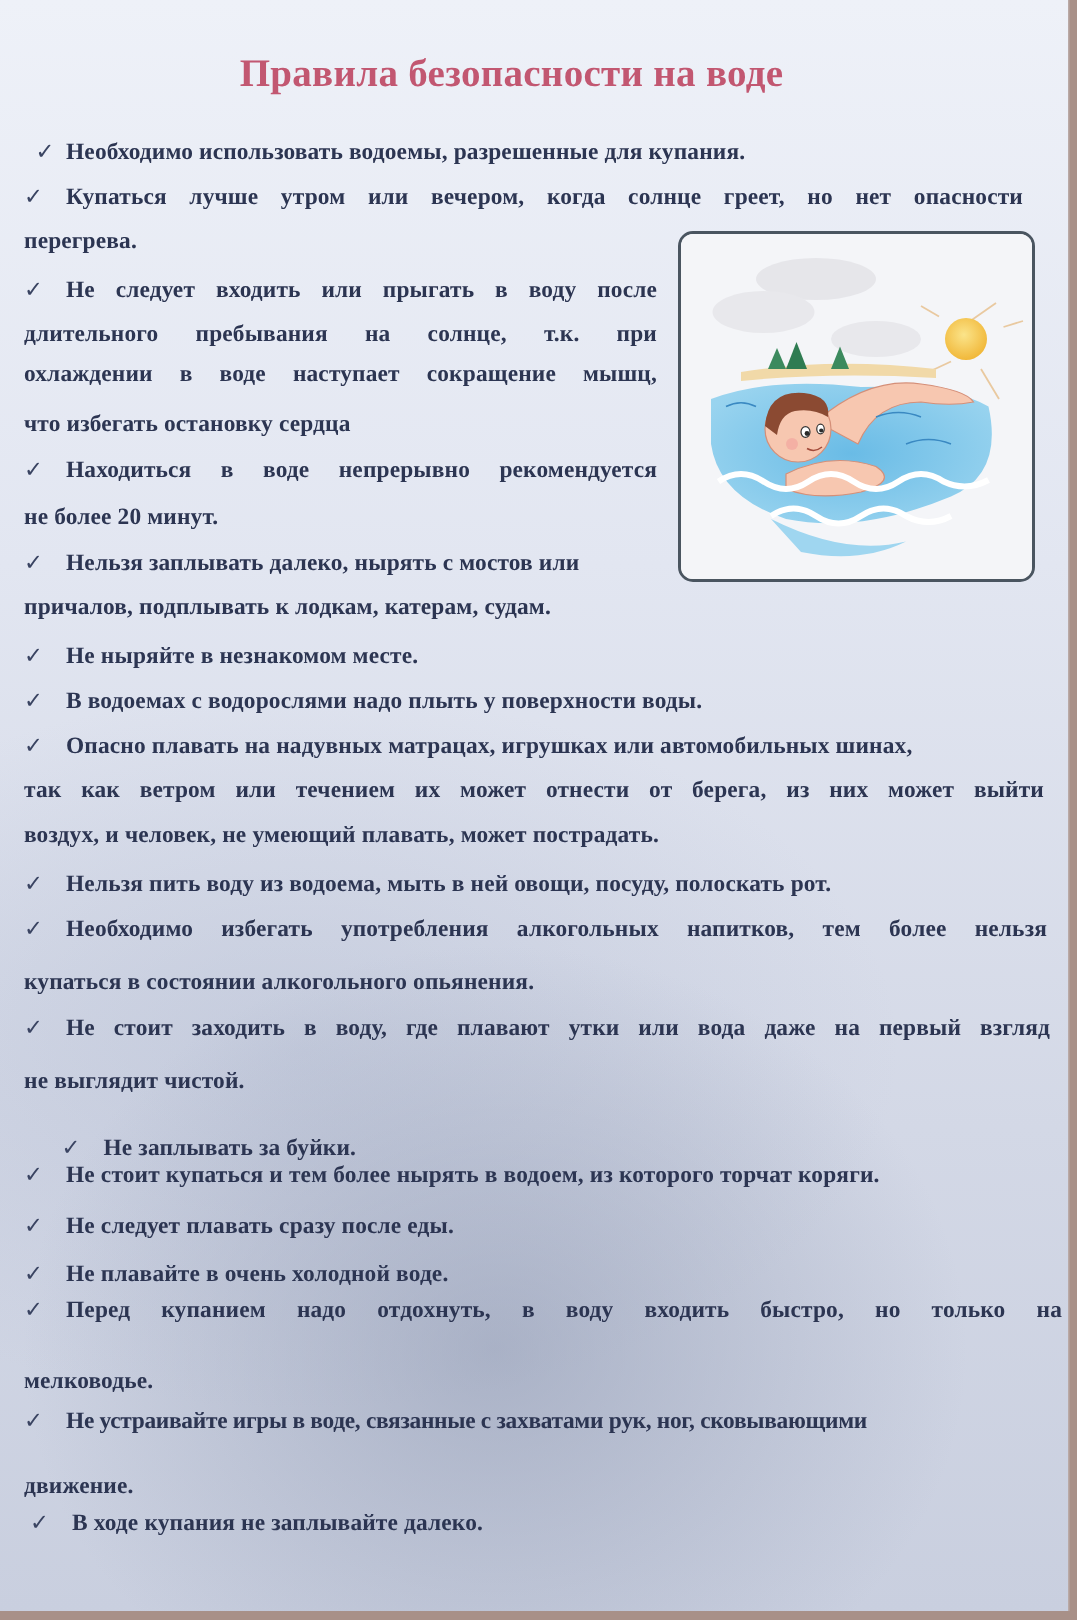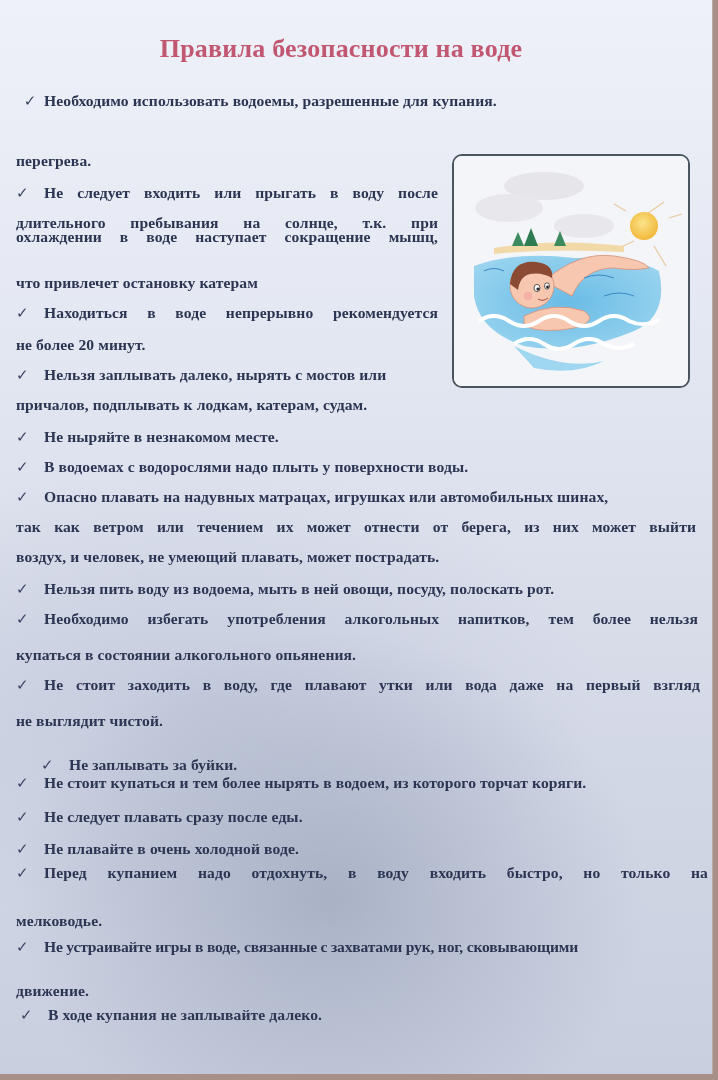--- a/index.html
+++ b/index.html
@@ -32,26 +32,27 @@
   }
 </style>
 </head>
 <body>
 
 <div class="paper">
   <div class="title">Правила безопасности на воде</div>
 
   <div class="line" style="top:92px;text-align:center;"><span class="check">✓</span><span>Необходимо использовать водоемы, разрешенные для купания.</span></div>
 
+  <div class="line just" style="top:122px;width:666px;"><span class="check">✓</span><span>Купаться лучше утром или вечером, когда солнце греет, но нет опасности</span></div>
   <div class="line" style="top:152px;">перегрева.</div>
 
   <div class="line just" style="top:184px;width:422px;"><span class="check">✓</span><span>Не следует входить или прыгать в воду после</span></div>
   <div class="line just" style="top:214px;width:422px;">длительного пребывания на солнце, т.к. при</div>
-  <div class="line just" style="top:228px;width:422px;">охлаждении в воде наступает сокращение мышц,</div>
-  <div class="line" style="top:274px;">что привлечет остановку катерам</div>
+  <div class="line just" style="top:241px;width:422px;">охлаждении в воде наступает сокращение мышц,</div>
+  <div class="line" style="top:274px;">что избегать остановку сердца</div>
 
   <div class="line just" style="top:304px;width:422px;"><span class="check">✓</span><span>Находиться в воде непрерывно рекомендуется</span></div>
   <div class="line" style="top:336px;">не более 20 минут.</div>
 
   <div class="line" style="top:366px;"><span class="check">✓</span><span>Нельзя заплывать далеко, нырять с мостов или</span></div>
   <div class="line" style="top:396px;">причалов, подплывать к лодкам, катерам, судам.</div>
 
   <div class="line" style="top:428px;"><span class="check">✓</span><span>Не ныряйте в незнакомом месте.</span></div>
 
   <div class="line" style="top:458px;"><span class="check">✓</span><span>В водоемах с водорослями надо плыть у поверхности воды.</span></div>

